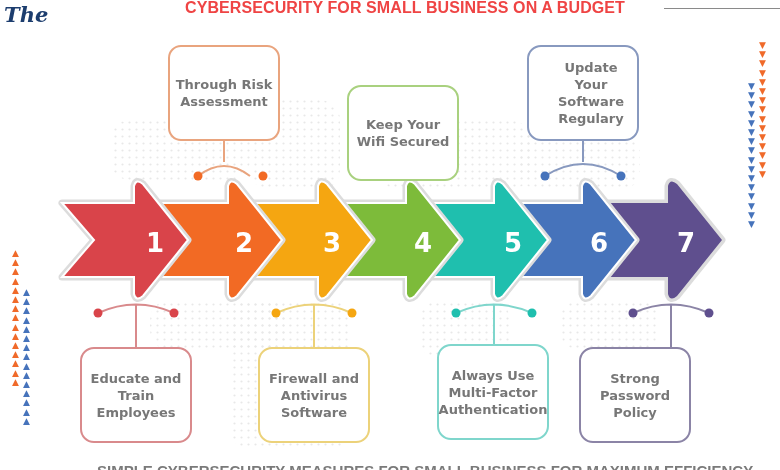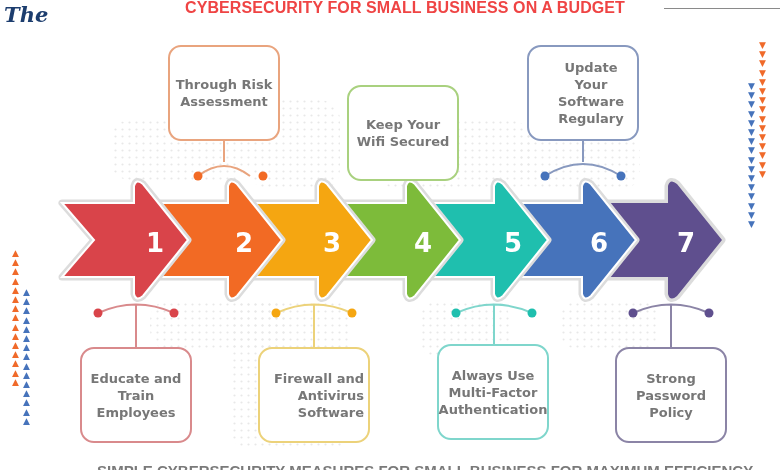--- a/index.html
+++ b/index.html
@@ -127,33 +127,33 @@
     <text x="155" y="252" font-family="DejaVu Sans, sans-serif" font-weight="bold" font-size="26" fill="#ffffff" text-anchor="middle">1</text>
   </g>
 </svg>
 
 <div class="box" style="left:80px; top:347px; border-color:#d98a8c;">
   <span>Educate and Train Employees</span>
 </div>
 <div class="box" style="left:168px; top:45px; border-color:#e9a47e;border-radius:13px;">
   <span>Through Risk Assessment</span>
 </div>
-<div class="box" style="left:258px; top:347px; border-color:#ecd27a;text-align:right;">
+<div class="box" style="left:258px; top:347px; border-color:#ecd27a;">
   <span>Firewall and Antivirus Software</span>
 </div>
 <div class="box" style="left:347px; top:45px; border-color:#a9d17f;margin-top:40px;">
   <span>Keep Your Wifi Secured</span>
 </div>
 <div class="box" style="left:437px; top:344px; border-color:#7fd6cc;">
   <span>Always Use Multi-Factor Authentication</span>
 </div>
 <div class="box" style="left:527px; top:45px; border-color:#8899bf;padding-left:20px;">
   <span>Update Your Software Regulary</span>
 </div>
-<div class="box" style="left:615px; top:347px; border-color:#8b84a6;justify-content:center;">
+<div class="box" style="left:579px; top:347px; border-color:#8b84a6;justify-content:center;">
   <span>Strong Password Policy</span>
 </div>
 
 <div class="tri-col" style="left:12px; top:249px; color:#f06a2a;" id="tri-lo">
     <span>▲</span>
     <span>▲</span>
     <span>▲</span>
     <span>▲</span>
     <span>▲</span>
     <span>▲</span>

